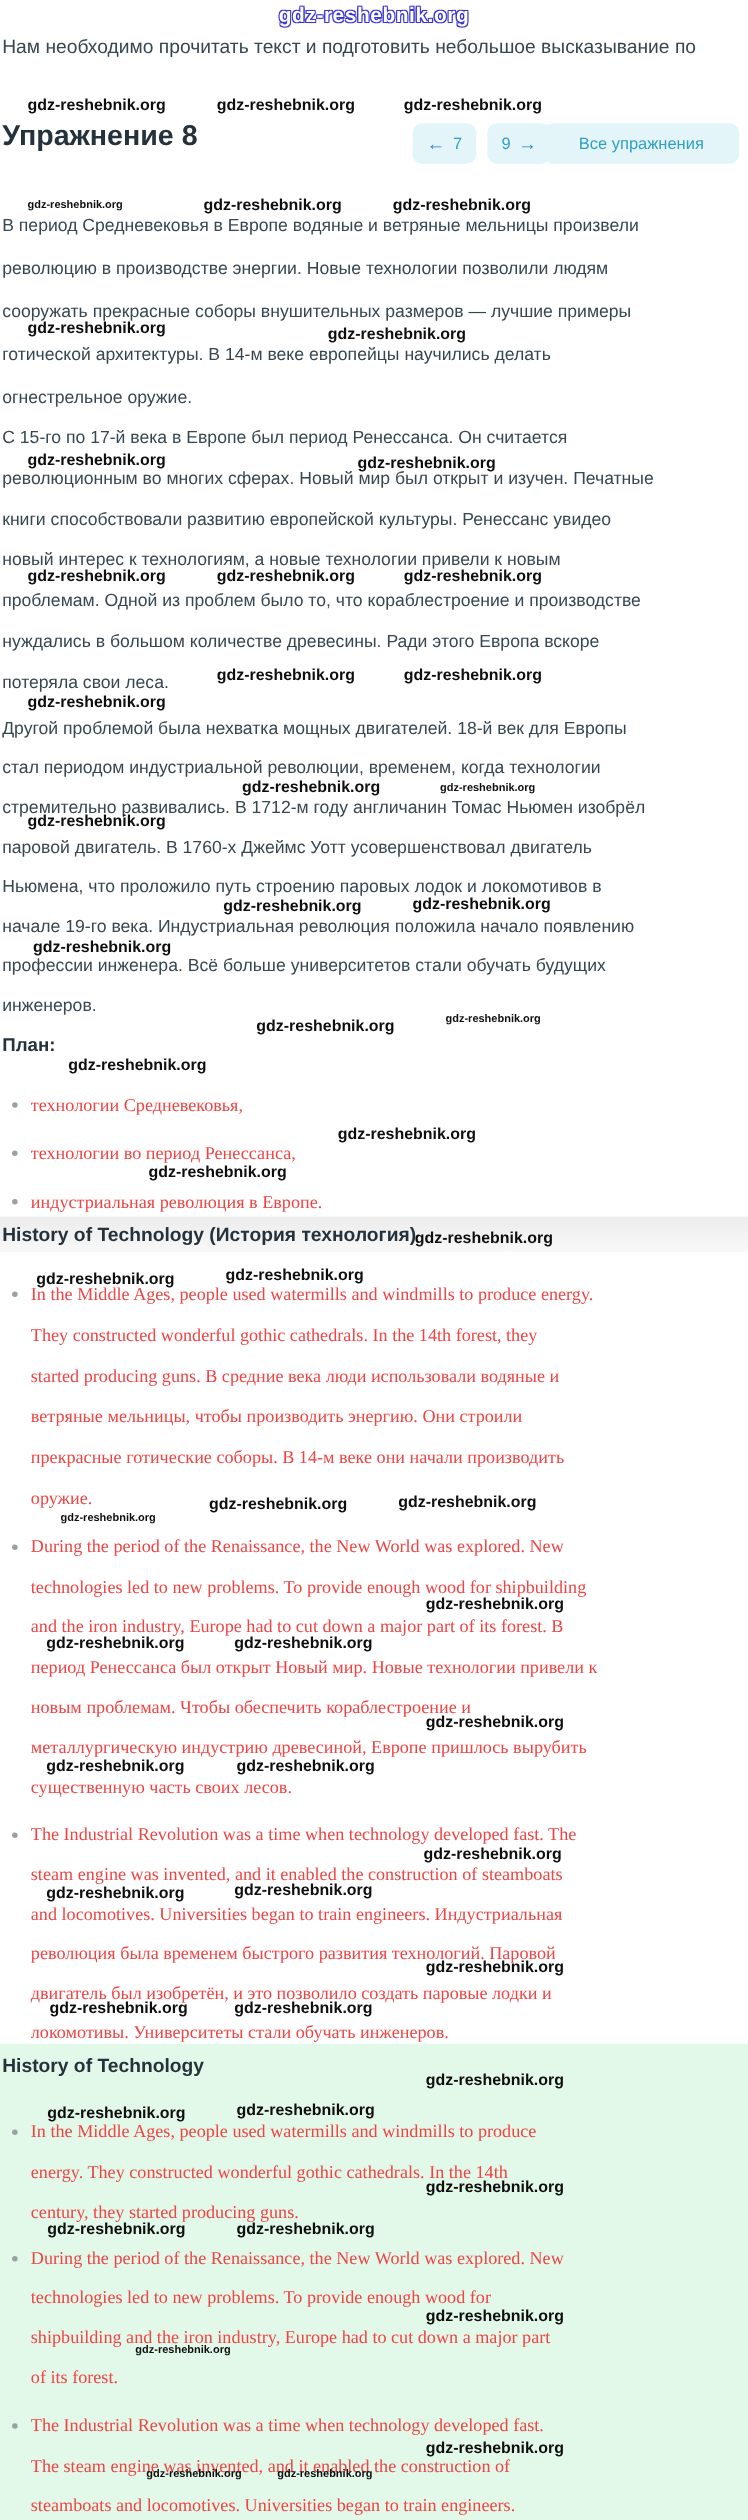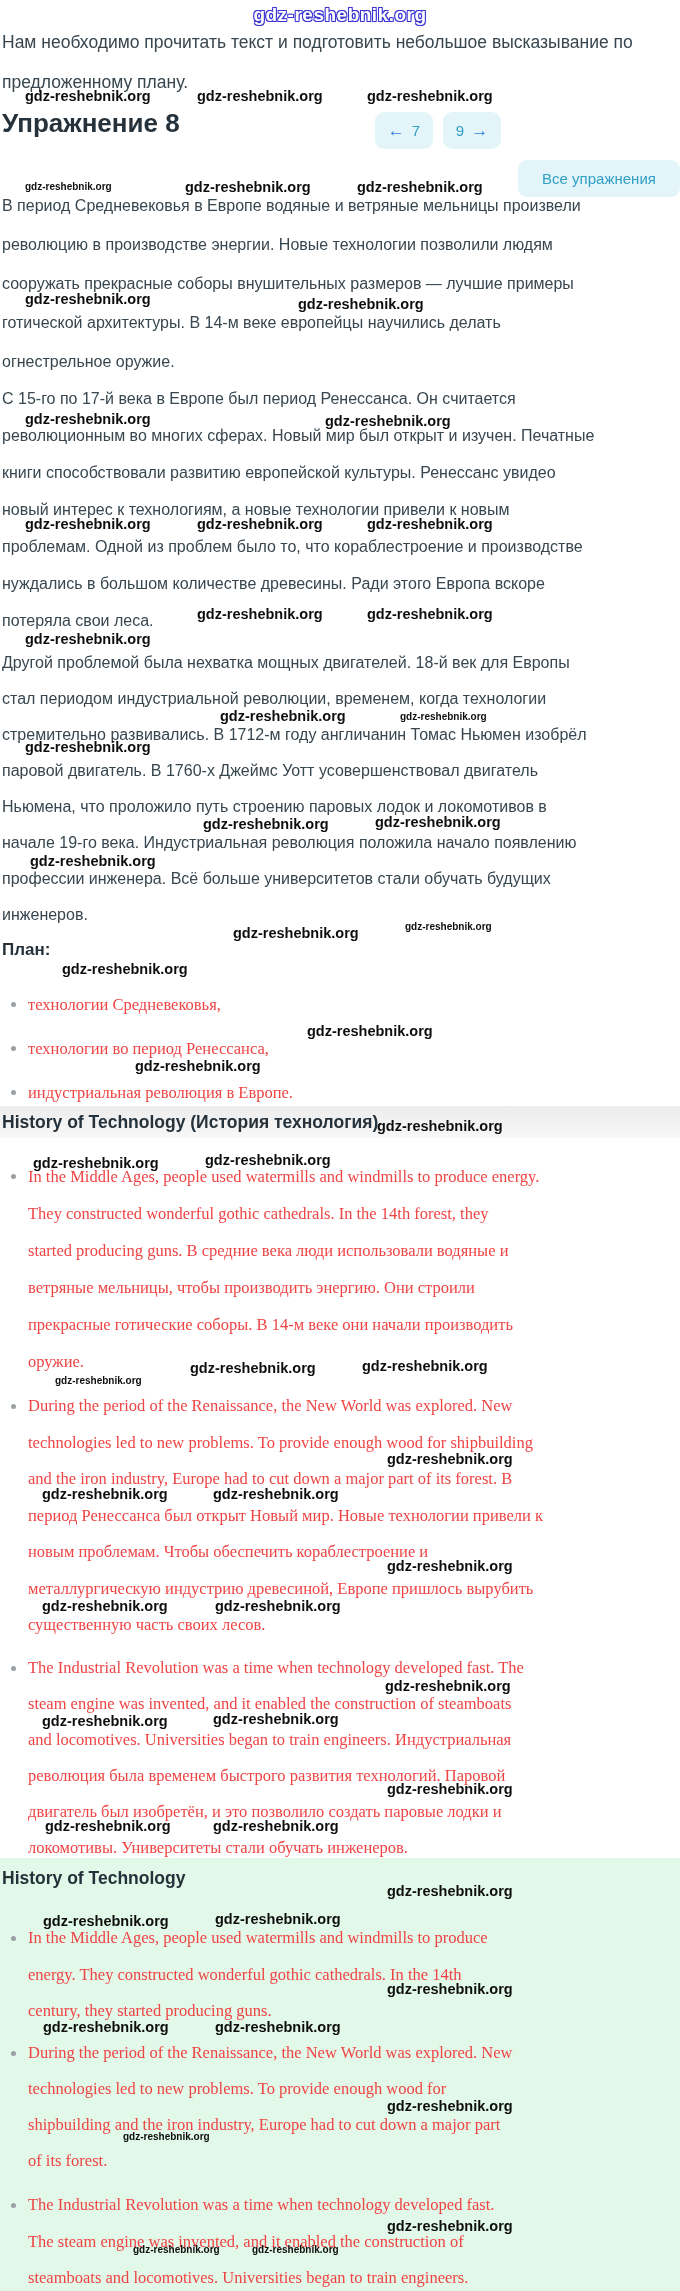--- a/index.html
+++ b/index.html
@@ -23,21 +23,21 @@
            font-weight:700; color:#26323b; }
   .btn {
     position:absolute; top:112px; height:37px; background:#e4f5fa;
     border:none; border-radius:9px; display:flex; align-items:center;
     justify-content:center; gap:7px; font-size:15px; color:#2f9fc4;
     font-family:"Liberation Sans", sans-serif; cursor:pointer; padding:0;
   }
   .btn .arrow { color:#2e7ce0; font-size:17px; line-height:1; }
   .btn-prev { left:375px; width:58px; }
   .btn-next { left:443px; width:58px; }
-  .btn-all  { left:518px; width:162px;margin-top:48px; }
+  .btn-all  { left:494px; width:178px; }
   
   .para { position:absolute; left:2px; width:678px; font-size:16px;
           color:#37464f; }
   .para .line, .b-lines .line { white-space:nowrap; }
   .plan-label { position:absolute; top:940px; left:2px; font-size:17px;
                 font-weight:700; color:#26323b; }
   .blist { position:absolute; left:0; width:560px; font-size:16.5px;
            color:#ef4444;font-family:Liberation Serif, serif; }
   .b-item { position:relative; padding-left:28px; }
   .b-item .dot { position:absolute; left:11px; top:16px; width:5px;
@@ -59,21 +59,20 @@
 </style>
 </head>
 <body>
 
 <div class="page">
 
   <div class="logo">gdz-reshebnik.org</div>
 
   <div class="intro">
       <div class="line">Нам необходимо прочитать текст и подготовить небольшое высказывание по</div>
-      <div class="line">предложенному плану.</div>
     </div>
 
   <div class="title">Упражнение 8</div>
 
   <button class="btn btn-prev">
     <span class="arrow">←</span>
     <span>7</span>
   </button>
   <button class="btn btn-next">
     <span>9</span>

